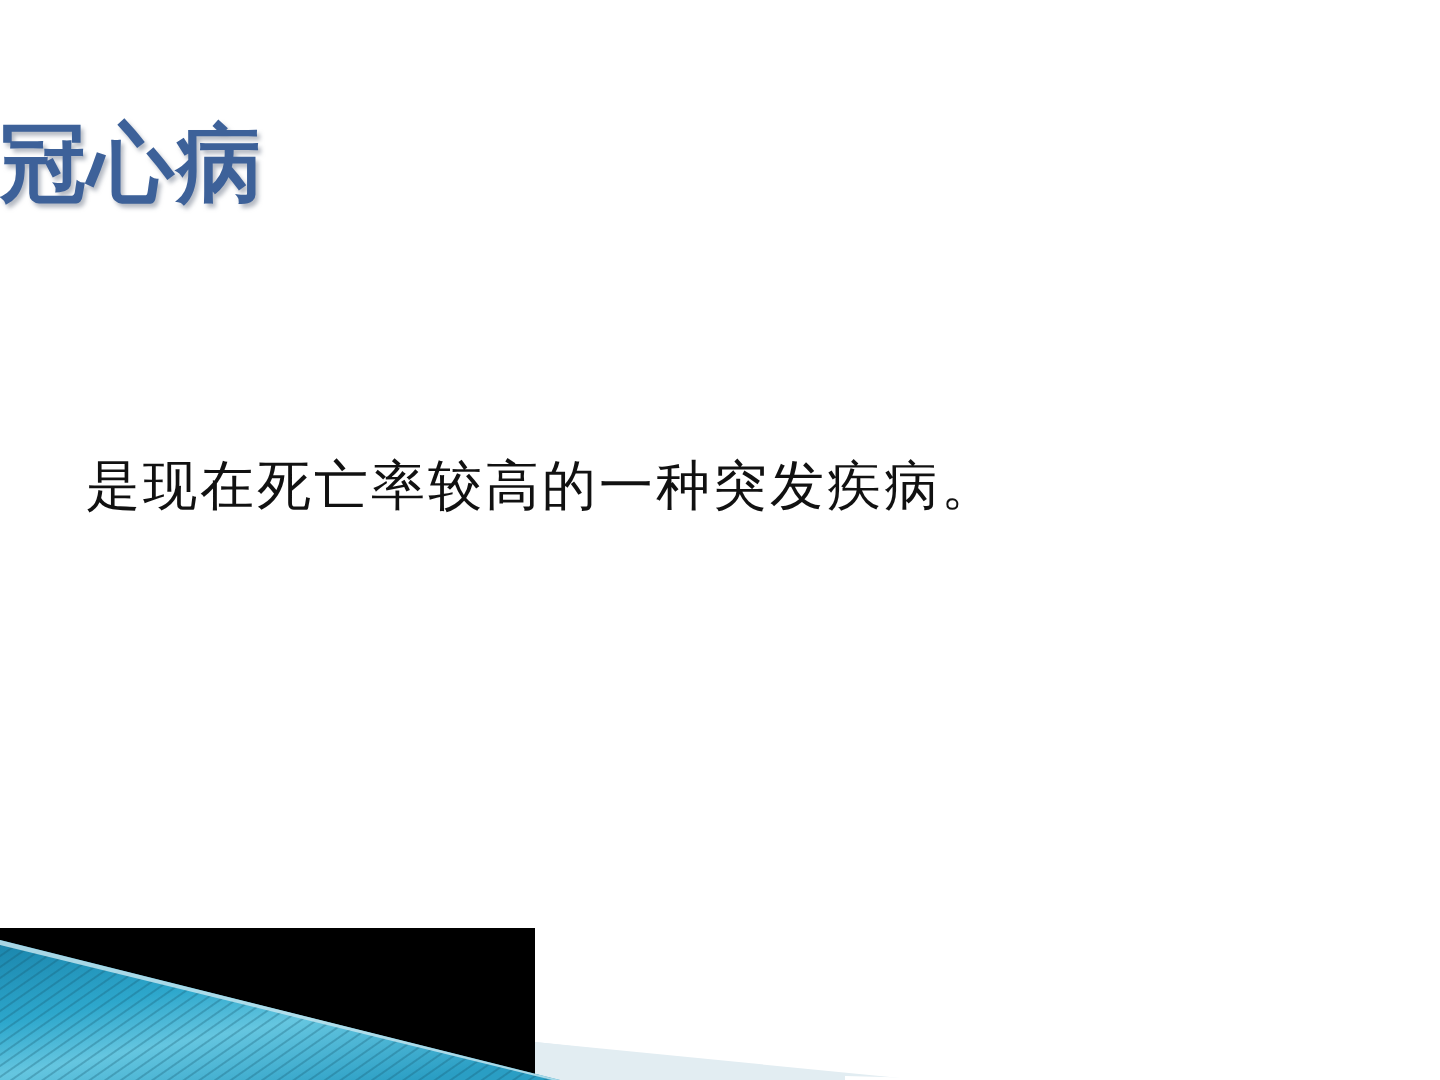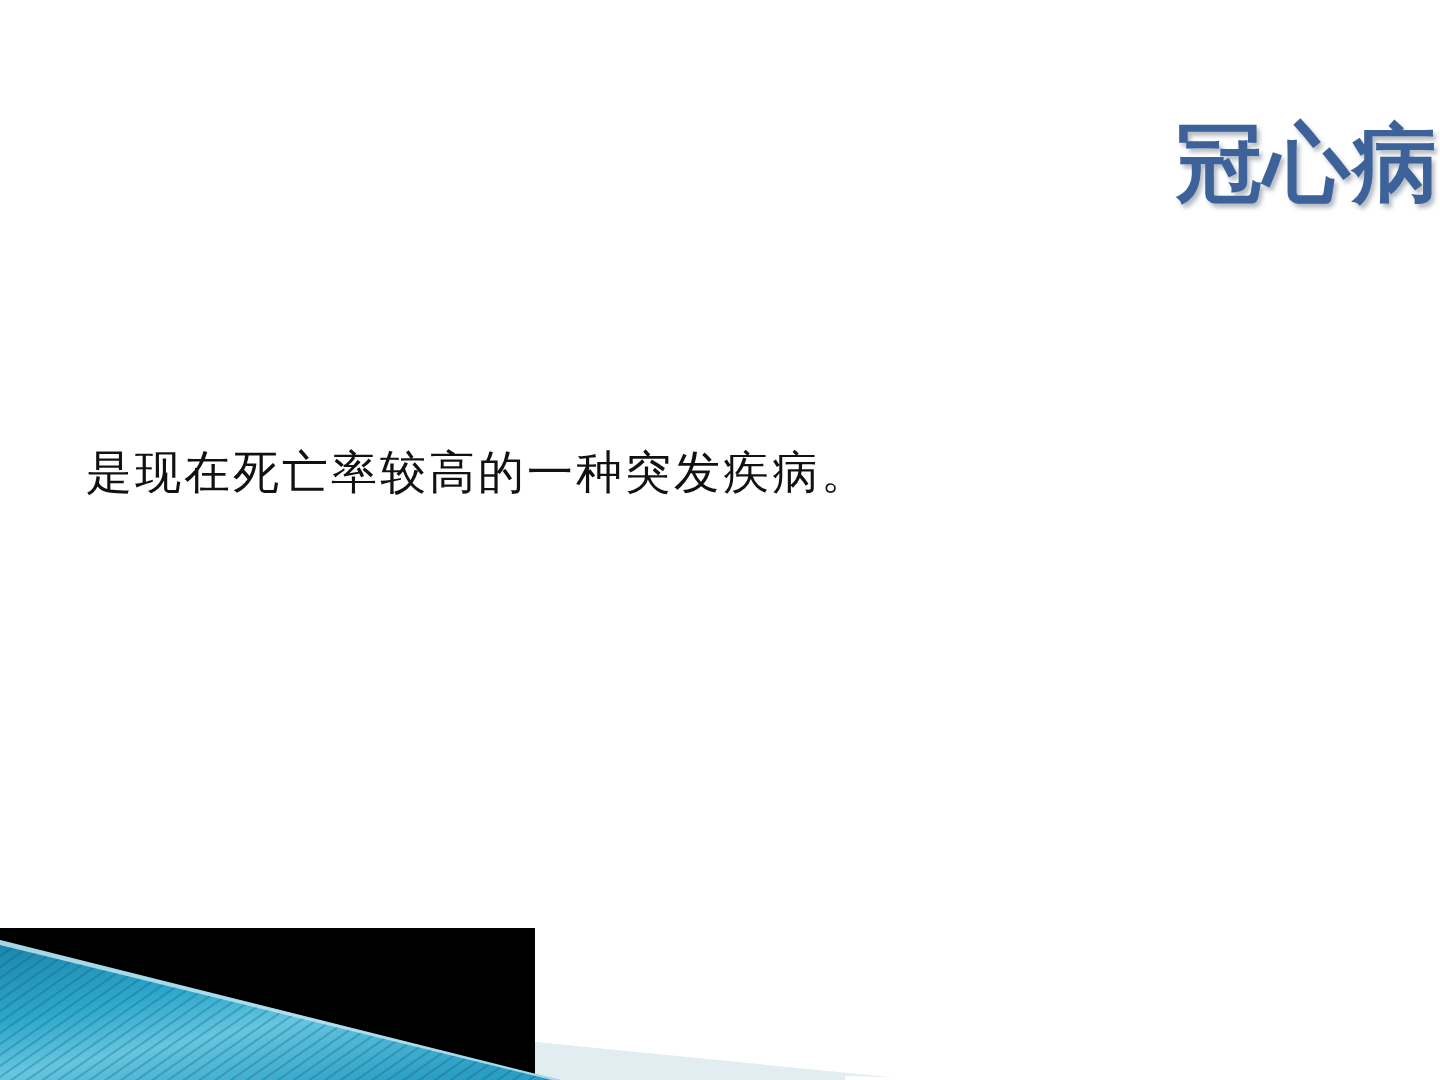--- a/index.html
+++ b/index.html
@@ -21,41 +21,41 @@
     background: #ffffff;
     overflow: hidden;
   }
 
   
   .slide-title {
     position: absolute;
     left: 0;
     top: 60px;
     width: 1440px;
-    text-align: right;
+    text-align: left;
     font-family: "DejaVu Sans", "Liberation Sans", sans-serif;
     font-weight: 700;
     font-size: 86px;
     line-height: 1.06;
     letter-spacing: 2px;
     color: #3d6199;
     text-shadow: 3px 4px 4px rgba(120,130,145,0.55);
     white-space: nowrap;
     user-select: none;
   }
 
   
   .body-text {
     position: absolute;
     left: 86px;
     top: 398px;
     width: 1200px;
     font-family: "DejaVu Serif", "Liberation Serif", serif;
     font-weight: 400;
-    font-size: 46px;
+    font-size: 54px;
     line-height: 1.25;
     letter-spacing: 3px;
     color: #111111;
     white-space: nowrap;
   }
 
   
   .deco {
     position: absolute;
     left: 0;

